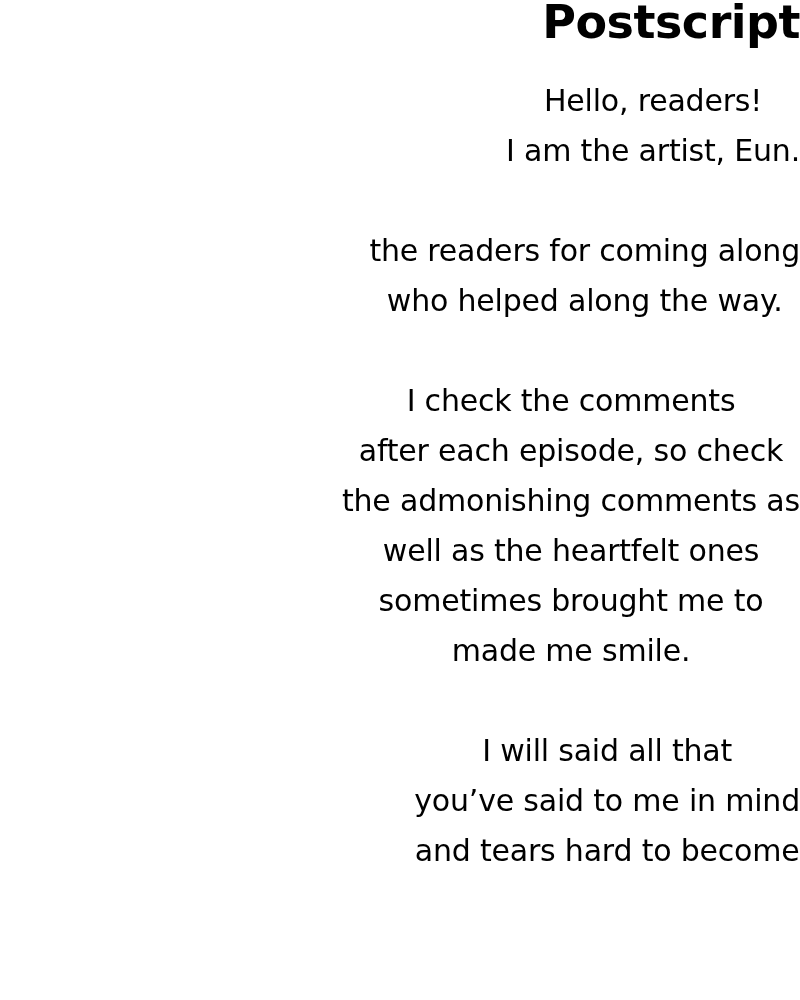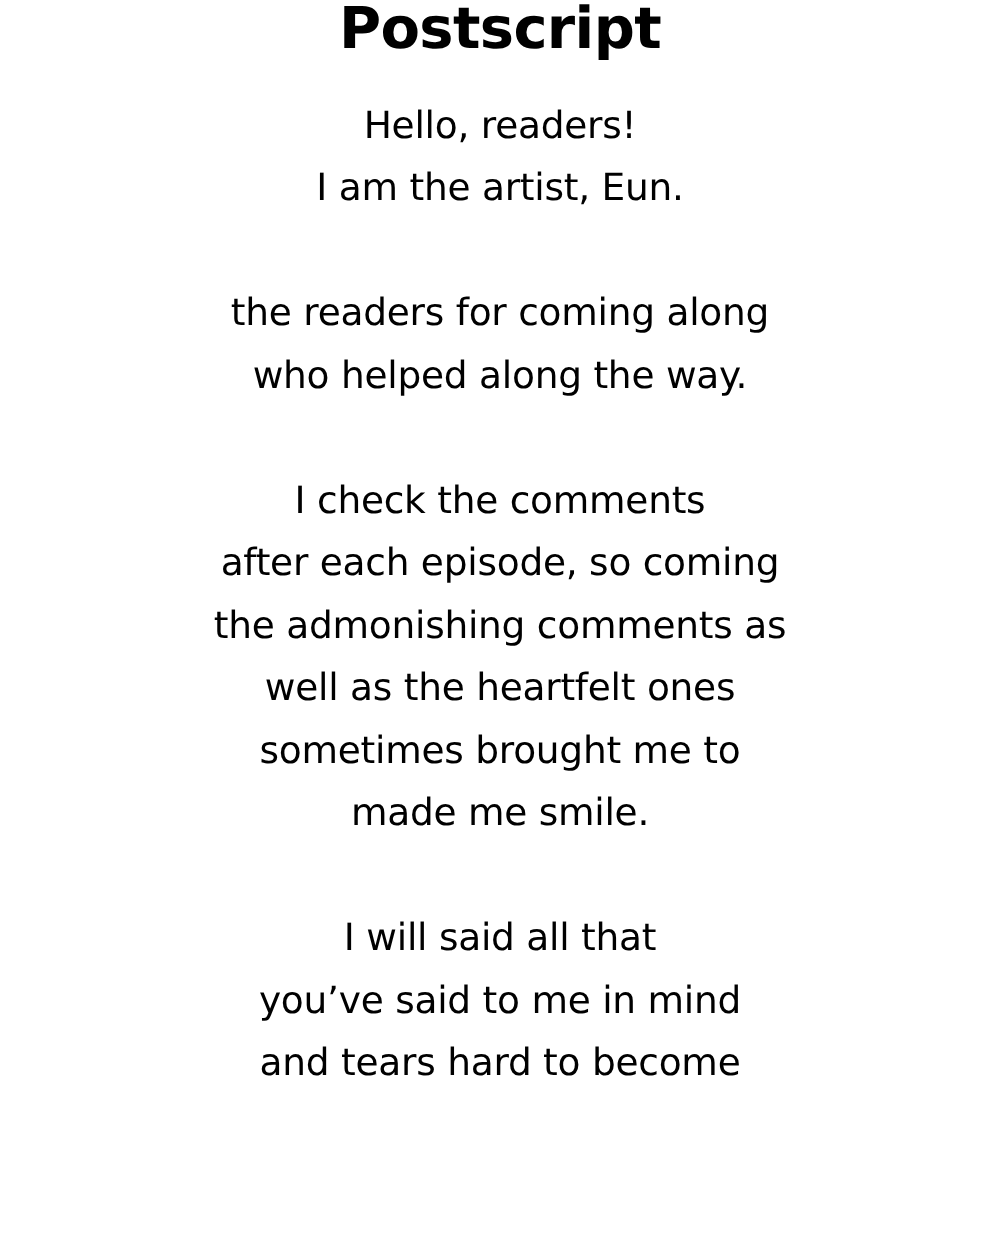--- a/index.html
+++ b/index.html
@@ -14,21 +14,21 @@
     font-family: "DejaVu Sans", sans-serif;
     color: #000000;
   }
   .page {
     width: 800px;
     height: 1000px;
     position: relative;
     background: #ffffff;
     display: flex;
     flex-direction: column;
-    align-items: center;
+    align-items: flex-end;
   }
   .title {
     font-size: 46px;
     font-weight: 700;
     line-height: 1.05;
     text-align: center;
     margin-top: -2px;
     letter-spacing: -0.5px;
   }
   .block {
@@ -65,21 +65,21 @@
 
   <div class="block">
     <span class="line">the readers for coming along</span>
     <span class="line">who helped along the way.</span>
   </div>
 
   <div class="gap-3"></div>
 
   <div class="block">
     <span class="line">I check the comments</span>
-    <span class="line">after each episode, so coming</span>
+    <span class="line">after each episode, so check</span>
     <span class="line">the admonishing comments as</span>
     <span class="line">well as the heartfelt ones</span>
     <span class="line">sometimes brought me to</span>
     <span class="line">made me smile.</span>
   </div>
 
   <div class="gap-4"></div>
 
   <div class="block">
     <span class="line">I will said all that</span>

